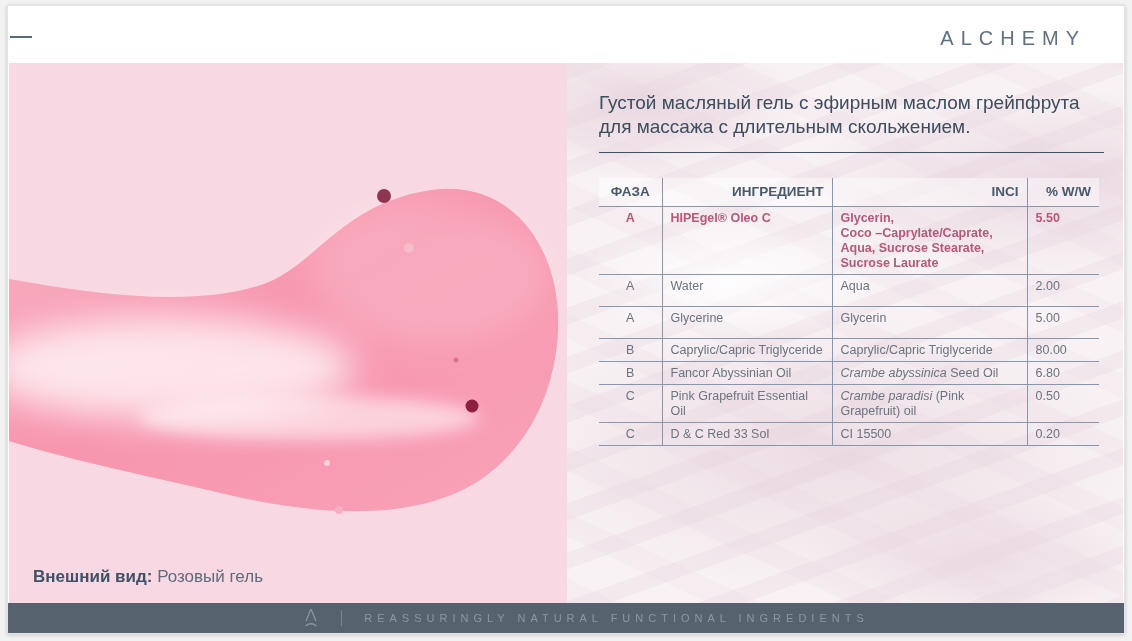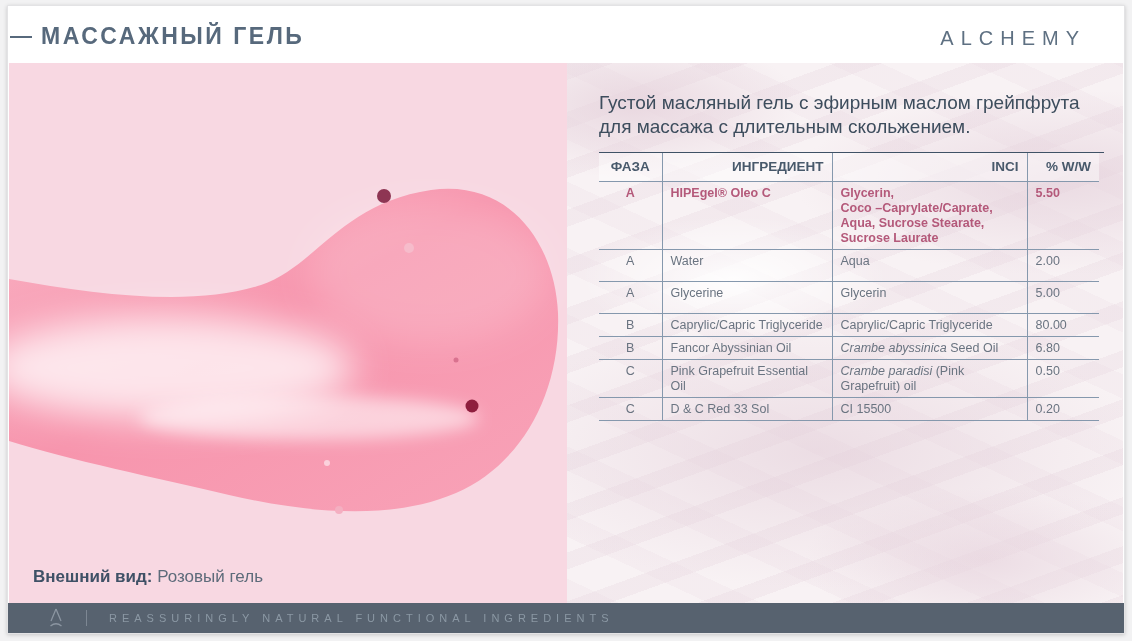--- a/index.html
+++ b/index.html
@@ -38,50 +38,49 @@
            radial-gradient(ellipse 300px 120px at 75% 92%, rgba(233,215,224,.8),  rgba(233,215,224,0) 60%),
            radial-gradient(ellipse 220px 90px  at 30% 40%, rgba(255,255,255,.9),  rgba(255,255,255,0) 70%),
            repeating-linear-gradient(160deg, rgba(231,214,223,.30) 0 16px, rgba(255,255,255,0) 16px 46px),
            repeating-linear-gradient(25deg,  rgba(236,221,229,.25) 0 22px, rgba(255,255,255,0) 22px 60px);
          padding:28px 22px 17px 32px;}
 
   .desc{font-size:19px; line-height:24px; color:var(--desc); width:508px;}
   .desc-rule{width:505px; height:1px; background:var(--rule); margin-top:13px;}
 
   
-  table{border-collapse:collapse; width:500px; table-layout:fixed;}
+  table{border-collapse:collapse; margin-top:25px; width:500px; table-layout:fixed;}
   col.c-phase{width:63px;} col.c-ingr{width:170px;} col.c-inci{width:195px;} col.c-pct{width:72px;}
   th{font-size:13.5px; font-weight:bold; color:var(--thead); text-align:right;
      padding:6px 8px 7px 8px; background:rgba(255,255,255,.45);
      border-bottom:1px solid var(--tline); border-right:1px solid var(--tline);}
   th:first-child{text-align:center;}
   th:last-child{border-right:none;}
   td{font-size:12.5px; color:var(--tbody); vertical-align:top; padding:4px 8px 3px 8px;
      border-bottom:1px solid var(--tline); border-right:1px solid var(--tline); line-height:15px;}
   td:first-child{text-align:center;}
   td:last-child{border-right:none;}
   tr.hl td{color:var(--accent); font-weight:bold;}
   tbody tr:nth-child(2) td, tbody tr:nth-child(3) td{height:32px;}
   td em{font-style:italic;}
 
   
   .footer{position:absolute; left:0; right:0; bottom:0; height:30px; background:var(--footer-bg);
-          display:flex; align-items:center;}
+          display:flex; align-items:center;justify-content:center;}
   .footer .mark{margin-left:40px;}
   .footer .sep{width:1px; height:16px; background:#7d8793; margin-left:22px;}
   .footer .tagline{margin-left:22px; font-size:11px; letter-spacing:5px; color:var(--footer-fg);}
 </style>
 </head>
 <body>
 
 <div class="slide">
 
   <div class="hdr">
     <div class="dash"></div>
-    <div class="title">МАССАЖНЫЙ ГЕЛЬ</div>
     <div class="brand">ALCHEMY</div>
   </div>
 
   <div class="photo">
     <svg width="558" height="540" viewBox="0 0 558 540">
       <defs>
         <linearGradient id="gel" x1="0" y1="0" x2="1" y2="1">
           <stop offset="0" stop-color="#f9b0c2"></stop>
           <stop offset="0.45" stop-color="#f795ad"></stop>
           <stop offset="1" stop-color="#f8a3b8"></stop>

